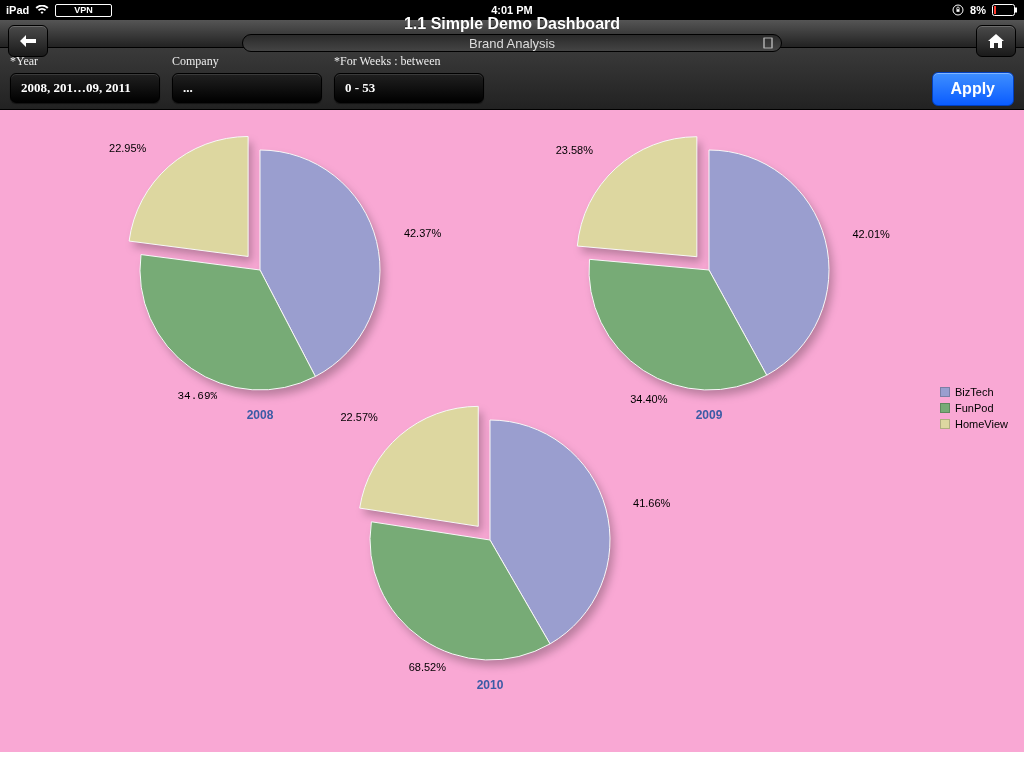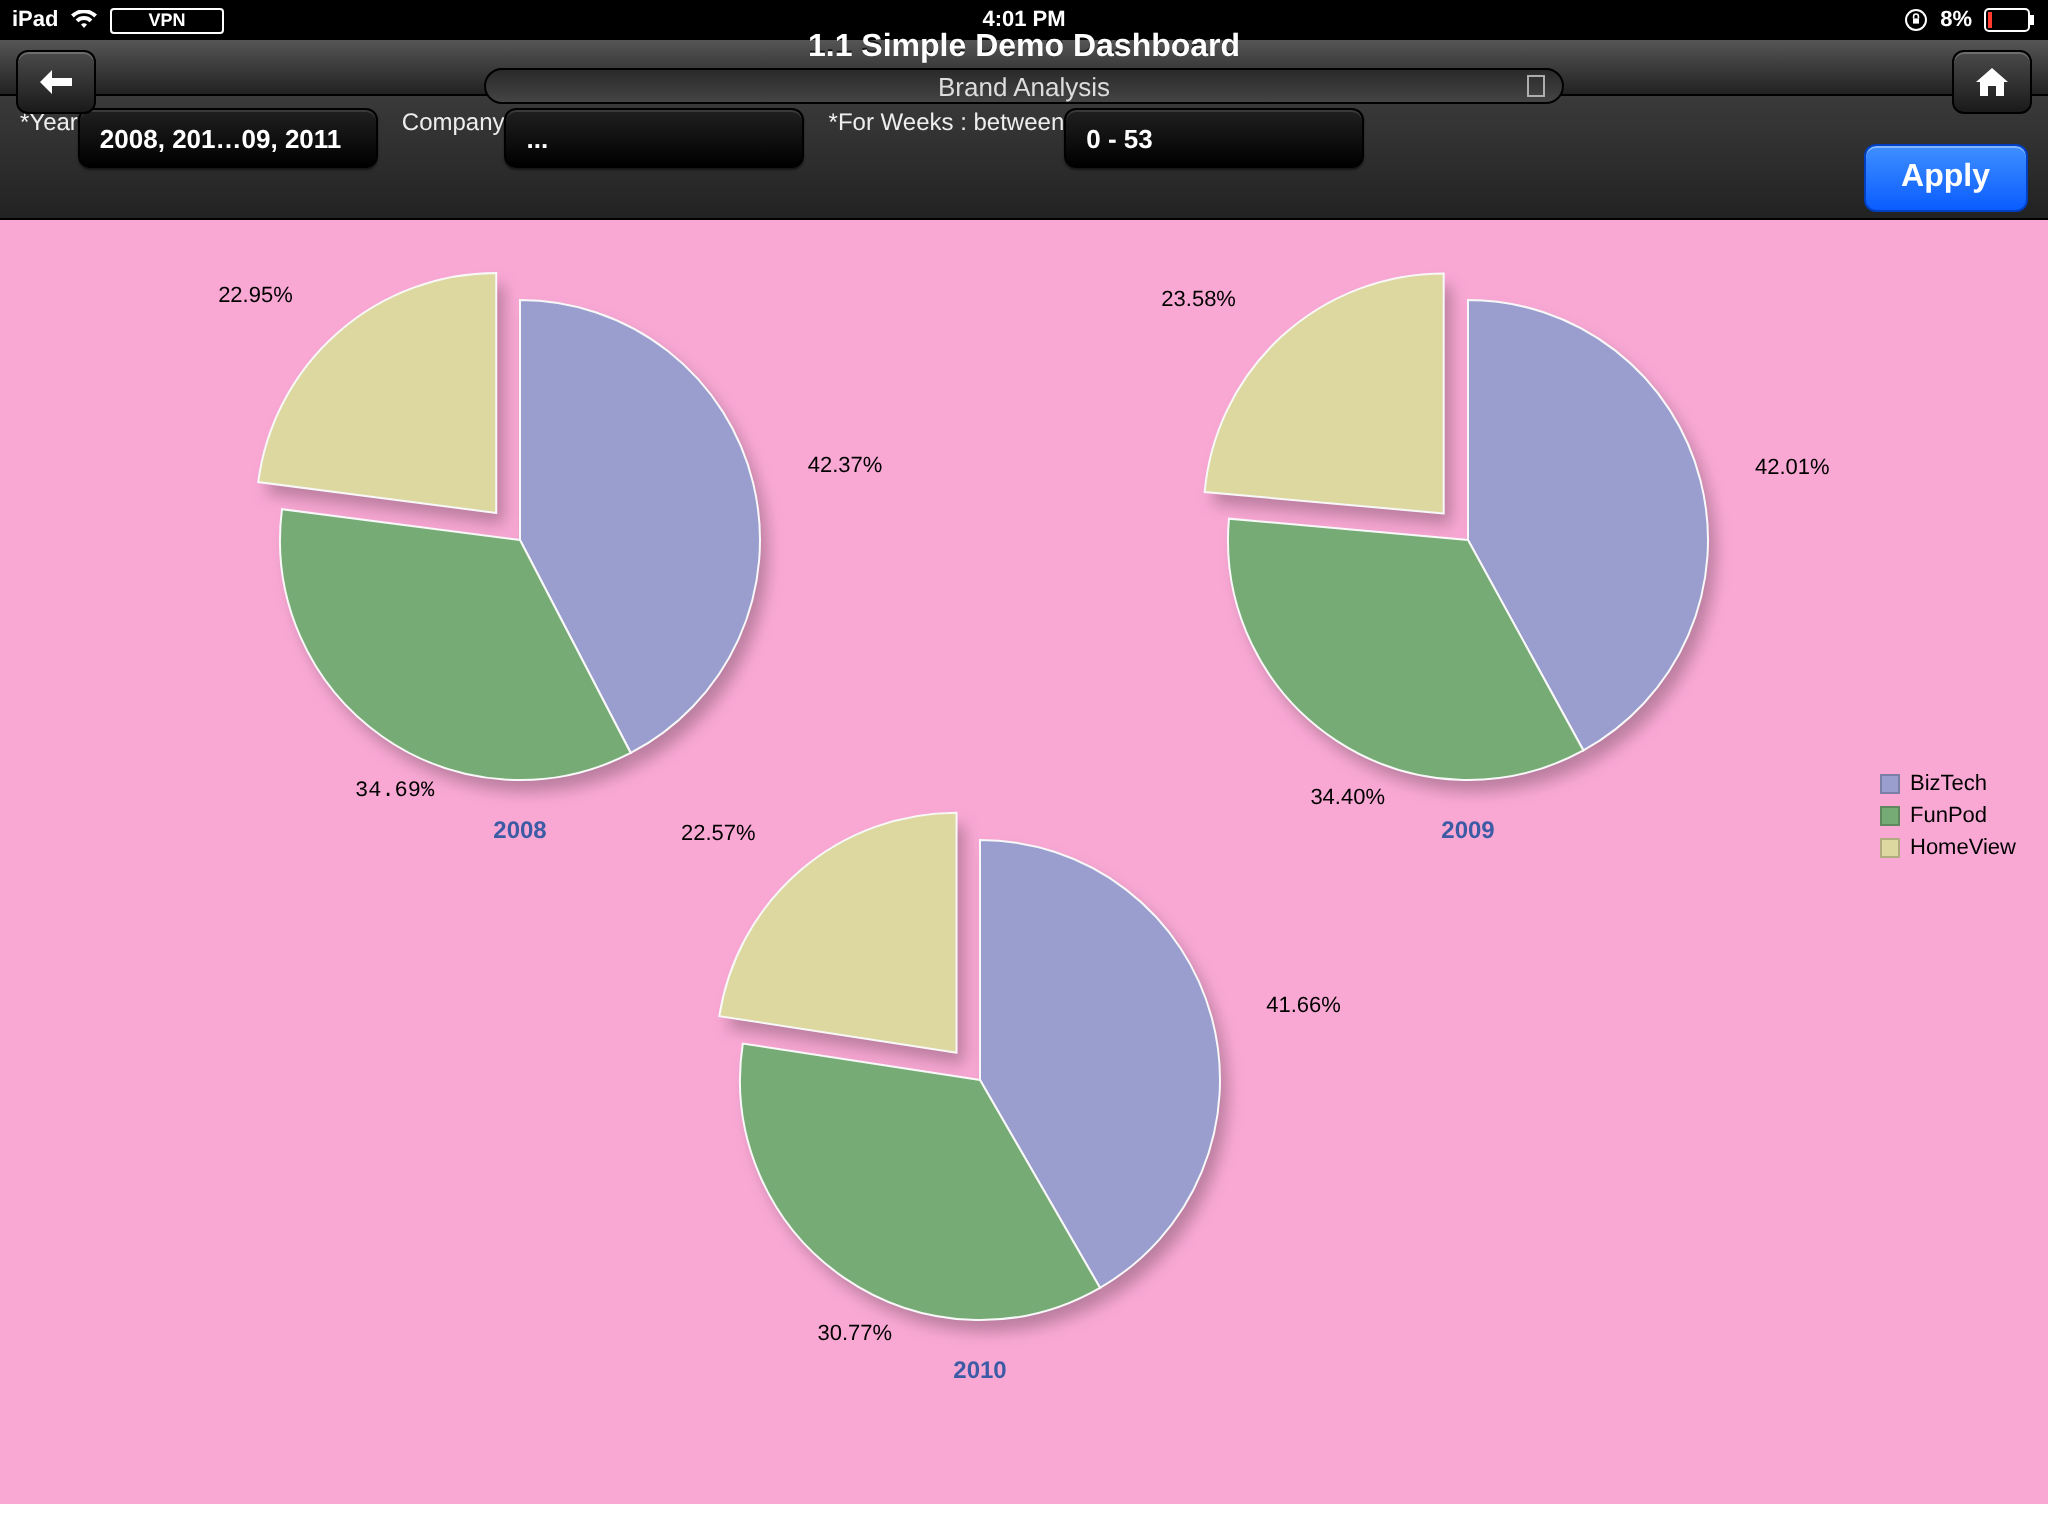--- a/index.html
+++ b/index.html
@@ -18,21 +18,21 @@
     .nav-back { position: absolute; left: 8px; top: 5px; width: 40px; height: 32px; background: linear-gradient(#4a4a4a,#1a1a1a); border: 1px solid #000; border-radius: 6px; display: flex; align-items: center; justify-content: center; box-shadow: inset 0 1px 0 rgba(255,255,255,0.2); }
     .nav-home { position: absolute; right: 8px; top: 5px; width: 40px; height: 32px; background: linear-gradient(#4a4a4a,#1a1a1a); border: 1px solid #000; border-radius: 6px; display: flex; align-items: center; justify-content: center; box-shadow: inset 0 1px 0 rgba(255,255,255,0.2); }
     .nav-titles { text-align: center; color: #fff; width: 540px; }
     .nav-title { font-size: 16px; font-weight: bold; text-shadow: 0 -1px 0 rgba(0,0,0,0.7); }
     .nav-subtitle-wrap { height: 18px; background: linear-gradient(#2a2a2a,#444); border: 1px solid #000; border-radius: 9px; display: flex; align-items: center; justify-content: center; position: relative; margin-top: 1px; }
     .nav-subtitle { font-size: 13px; color: #ddd; }
     .nav-sub-icon { position: absolute; right: 6px; top: 1px; opacity: .8; }
     
     
     .filter-bar { height: 62px; background: linear-gradient(#3a3a3a,#222); display: flex; align-items: flex-start; padding: 6px 10px 0 10px; gap: 12px; border-bottom: 1px solid #000; }
-    .filter-group { display: flex; flex-direction: row; }
+    .filter-group { display: flex; flex-direction: column; font-family: Liberation Serif, serif; }
     .filter-label { color: #eee; font-size: 12px; margin-bottom: 4px; }
     .filter-select { height: 30px; min-width: 150px; background: linear-gradient(#202020,#000); color: #fff; border: 1px solid #000; border-radius: 6px; padding: 0 10px; display: flex; align-items: center; font-size: 13px; font-weight: bold; box-shadow: inset 0 1px 0 rgba(255,255,255,0.12), 0 1px 1px rgba(0,0,0,0.5); }
     .filter-spacer { flex: 1; }
     .apply-btn { align-self: center; margin-top: 14px; height: 34px; padding: 0 18px; background: linear-gradient(#3f8fff,#0a5cff); color: #fff; font-size: 16px; font-weight: bold; border: 1px solid #003fbf; border-radius: 6px; box-shadow: inset 0 1px 0 rgba(255,255,255,0.35); }
     
     
     .chart-area { position: relative; width: 1024px; height: 642px; background: #f9a8d4; }
     .pie-wrap { position: absolute; width: 380px; }
     .pie-svg { width: 300px; height: 300px; display: block; margin: 0 auto; }
     .pie-year { position: absolute; bottom: -2px; left: 50%; transform: translateX(-50%); font-size: 12px; font-weight: bold; color: #3b5ba5; }
@@ -132,21 +132,21 @@
           <path d="M 150 150 L 205.37871700108843 256.45749247147126 A 120 120 0 0 1 30.996296476610638 134.56890970419624 Z" fill="rgba(0,0,0,0.25)" transform="translate(4,6)" filter="url(#shadow)"></path>
           <path d="M 138.11858476019523 136.47846266509112 L 19.114881236805886 121.04737236928727 A 120 120 0 0 1 138.11858476019523 16.478462665091115 Z" fill="#ddd7a0" stroke="#f8f8f8" stroke-width="1"></path>
           <path d="M 150 150 L 150 30 A 120 120 0 0 1 205.37871700108843 256.45749247147126 Z" fill="#9a9ecf" stroke="#f8f8f8" stroke-width="1"></path>
           <path d="M 150 150 L 205.37871700108843 256.45749247147126 A 120 120 0 0 1 30.996296476610638 134.56890970419624 Z" fill="#77ab76" stroke="#f8f8f8" stroke-width="1"></path>
   </svg>
         <div class="pie-label" style="left: 39.0673px; top: 22.3062px;">22.95%</div>
         <div class="pie-label" style="left: 333.878px; top: 107px;">42.37%</div>
         <div class="pie-label" style="left: 107.503px; top: 270.026px; font-family: Liberation Mono, monospace;">34.69%</div>
         <div class="pie-year">2008</div>
       </div>
-      <div class="pie-wrap" style="left: 544px; top: 10px; text-decoration: underline;">
+      <div class="pie-wrap" style="left: 519px; top: 10px; text-decoration: underline;">
         <svg class="pie-svg" viewBox="0 0 300 300">
     <defs>
             <filter id="shadow" x="-20%" y="-20%" width="140%" height="140%">
               <feGaussianBlur stdDeviation="4"></feGaussianBlur>
             </filter>
           </defs>
     <path d="M 137.8513688859815 136.71802868338057 L 18.327094817400564 126.04339012374984 A 120 120 0 0 1 137.8513688859815 16.718028683380567 Z" fill="rgba(0,0,0,0.25)" transform="translate(4,6)" filter="url(#shadow)"></path>
           <path d="M 150 150 L 150 30 A 120 120 0 0 1 207.71658631385253 255.20834408104525 Z" fill="rgba(0,0,0,0.25)" transform="translate(4,6)" filter="url(#shadow)"></path>
           <path d="M 150 150 L 207.71658631385253 255.20834408104525 A 120 120 0 0 1 30.475725931419063 139.32536144036948 Z" fill="rgba(0,0,0,0.25)" transform="translate(4,6)" filter="url(#shadow)"></path>
           <path d="M 137.8513688859815 136.71802868338057 L 18.327094817400564 126.04339012374984 A 120 120 0 0 1 137.8513688859815 16.718028683380567 Z" fill="#ddd7a0" stroke="#f8f8f8" stroke-width="1"></path>
@@ -167,21 +167,21 @@
           </defs>
     <path d="M 138.27889470950666 136.3392646329281 L 19.672289092457817 118.10541961872887 A 120 120 0 0 1 138.27889470950666 16.339264632928092 Z" fill="rgba(0,0,0,0.25)" transform="translate(4,6)" filter="url(#shadow)"></path>
           <path d="M 150 150 L 150 30 A 120 120 0 0 1 210.01632508642524 253.91362145128292 Z" fill="rgba(0,0,0,0.25)" transform="translate(4,6)" filter="url(#shadow)"></path>
           <path d="M 150 150 L 210.01632508642524 253.91362145128292 A 120 120 0 0 1 31.393394382951158 131.7661549858007 Z" fill="rgba(0,0,0,0.25)" transform="translate(4,6)" filter="url(#shadow)"></path>
           <path d="M 138.27889470950666 136.3392646329281 L 19.672289092457817 118.10541961872887 A 120 120 0 0 1 138.27889470950666 16.339264632928092 Z" fill="#ddd7a0" stroke="#f8f8f8" stroke-width="1"></path>
           <path d="M 150 150 L 150 30 A 120 120 0 0 1 210.01632508642524 253.91362145128292 Z" fill="#9a9ecf" stroke="#f8f8f8" stroke-width="1"></path>
           <path d="M 150 150 L 210.01632508642524 253.91362145128292 A 120 120 0 0 1 31.393394382951158 131.7661549858007 Z" fill="#77ab76" stroke="#f8f8f8" stroke-width="1"></path>
   </svg>
         <div class="pie-label" style="left: 40.5101px; top: 21.0534px;">22.57%</div>
         <div class="pie-label" style="left: 333.09px; top: 106.719px;">41.66%</div>
-        <div class="pie-label" style="left: 108.716px; top: 270.865px;">30.77%</div>
+        <div class="pie-label" style="left: 108.716px; top: 270.865px;">68.52%</div>
         <div class="pie-year">2010</div>
       </div>
     </div>
   <div class="legend">
     <div class="legend-row">
         <span class="legend-swatch" style="background:#9a9ecf"></span>
         <span>BizTech</span>
       </div>
     <div class="legend-row">
         <span class="legend-swatch" style="background:#77ab76"></span>

